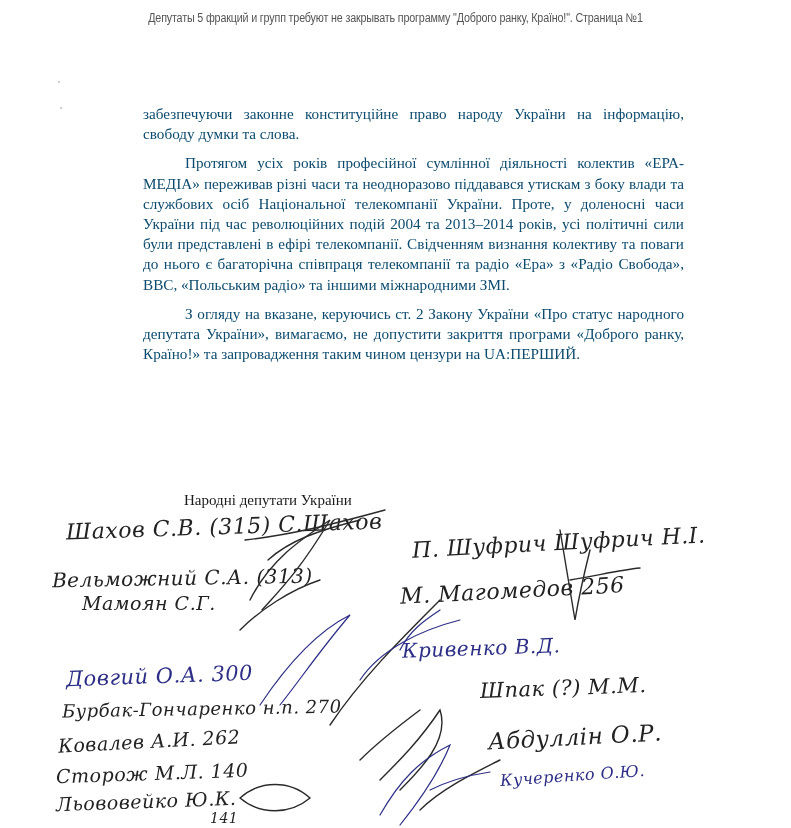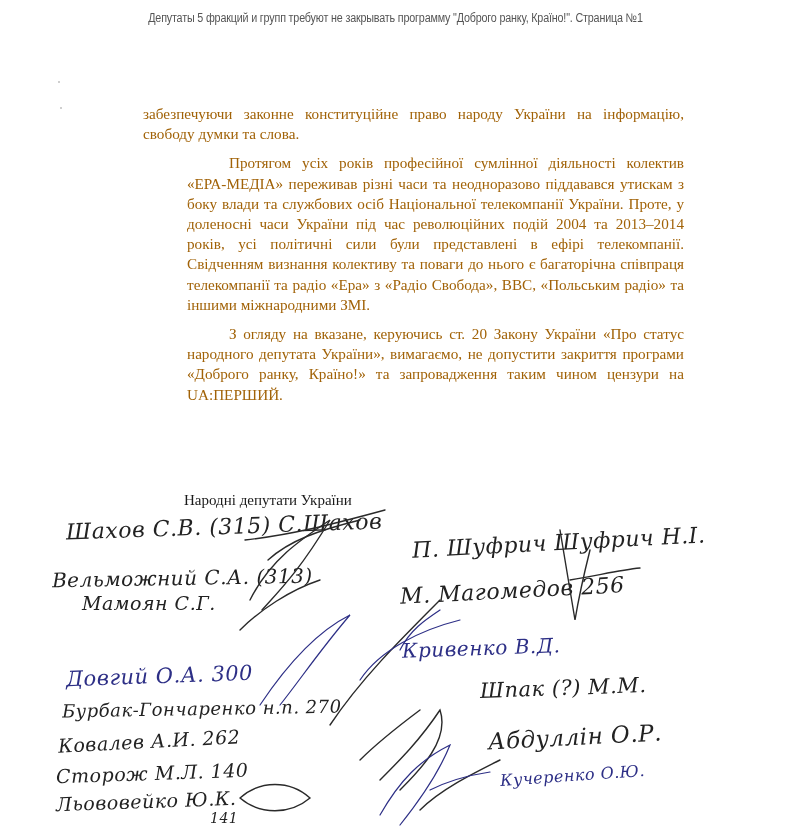--- a/index.html
+++ b/index.html
@@ -29,28 +29,27 @@
       transform-origin: center;
     }
     .doc {
       position: absolute;
       left: 143px;
       top: 104px;
       width: 541px;
       font-size: 15.2px;
       line-height: 20.2px;
       text-align: justify;
-      color: #a16207;
+      color: #0c4a6e;
     }
     .doc p {
       margin: 0 0 9px 0;
     }
     .doc p.indent {
       text-indent: 42px;
-      margin-left: 44px;
     }
     .doc p.bold {
       font-weight: bold;
     }
     .signatures-heading {
       position: absolute;
       left: 184px;
       top: 492px;
       font-size: 15px;
       font-weight: normal;
@@ -82,21 +81,21 @@
 <body>
 
 <div class="page-caption">Депутаты 5 фракций и групп требуют не закрывать программу "Доброго ранку, Країно!". Страница №1</div>
 
 <div class="dot" style="left:58px;top:81px;"></div>
 <div class="dot" style="left:60px;top:107px;"></div>
 
 <div class="doc">
   <p class="plain">забезпечуючи законне конституційне право народу України на інформацію, свободу думки та слова.</p>
   <p class="indent">Протягом усіх років професійної сумлінної діяльності колектив «ЕРА-МЕДІА» переживав різні часи та неодноразово піддавався утискам з боку влади та службових осіб Національної телекомпанії України. Проте, у доленосні часи України під час революційних подій 2004 та 2013–2014 років, усі політичні сили були представлені в ефірі телекомпанії. Свідченням визнання колективу та поваги до нього є багаторічна співпраця телекомпанії та радіо «Ера» з «Радіо Свобода», BBC, «Польським радіо» та іншими міжнародними ЗМІ.</p>
-  <p class="indent">З огляду на вказане, керуючись ст. 20 Закону України «Про статус народного депутата України», вимагаємо, не допустити закриття програми «Доброго ранку, Країно!» та запровадження таким чином цензури на UA:ПЕРШИЙ.</p>
+  <p class="indent">З огляду на вказане, керуючись ст. 2 Закону України «Про статус народного депутата України», вимагаємо, не допустити закриття програми «Доброго ранку, Країно!» та запровадження таким чином цензури на UA:ПЕРШИЙ.</p>
 </div>
 
 <div class="signatures-heading">Народні депутати України</div>
 
 <div class="sig" style="left:66px;top:514px;font-size:22px;transform:rotate(-2deg);">Шахов С.В. (315) С.Шахов</div>
 <div class="sig" style="left:52px;top:566px;font-size:20px;transform:rotate(-1deg);">Вельможний С.А. (313)</div>
 <div class="sig" style="left:412px;top:530px;font-size:22px;transform:rotate(-3deg);">П. Шуфрич Шуфрич Н.І.</div>
 <div class="sig" style="left:400px;top:578px;font-size:22px;transform:rotate(-3deg);">М. Магомедов 256</div>
 <div class="sig" style="left:82px;top:592px;font-size:19px;">Мамоян С.Г.</div>
 <div class="sig blue" style="left:66px;top:664px;font-size:21px;transform:rotate(-2deg);">Довгий О.А. 300</div>

